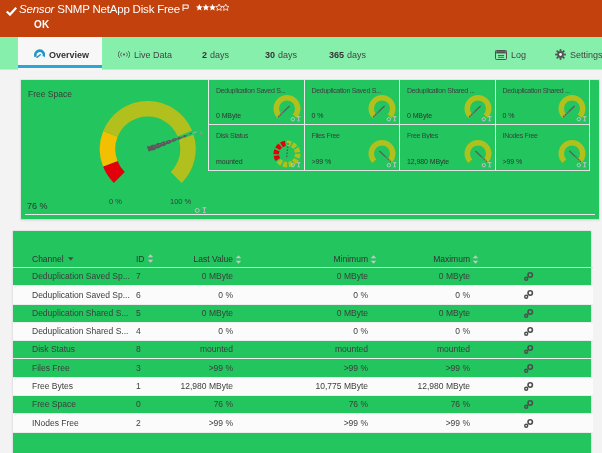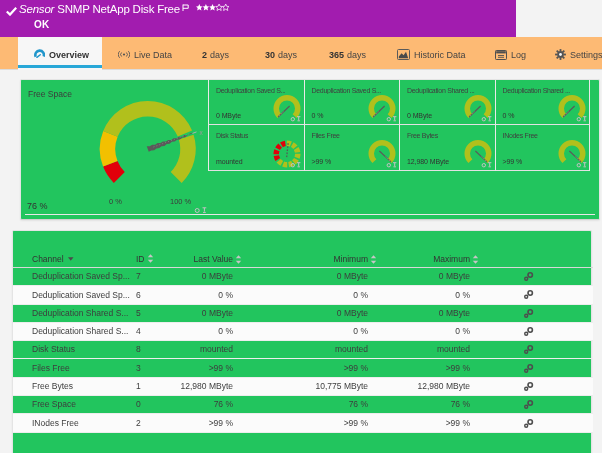--- a/index.html
+++ b/index.html
@@ -1,19 +1,19 @@
 <!DOCTYPE html>
 <html><head><meta charset="utf-8"><style>
 *{margin:0;padding:0;box-sizing:border-box}
 html,body{width:602px;height:453px;overflow:hidden;font-family:"Liberation Sans",sans-serif;background:#f3f3f3;position:relative}
-.hdr{position:absolute;left:0;top:0;width:516px;height:36.5px;background:#a21caf;color:#fff}
+.hdr{position:absolute;left:0;top:0;width:602px;height:36.5px;background:#c2410c;color:#fff}
 .hdr .title{position:absolute;left:19px;top:3px;font-size:11.5px;letter-spacing:-0.2px;white-space:nowrap}
 .hdr .title i{font-style:italic;margin-right:3px}
 .hdr .ok{position:absolute;left:34px;top:19px;font-size:10px;font-weight:bold;letter-spacing:0.3px}
-.tabs{position:absolute;left:0;top:36.5px;width:602px;height:33.5px;background:#fdba74;border-bottom:1px solid #dcdcdc}
+.tabs{position:absolute;left:0;top:36.5px;width:602px;height:33.5px;background:#86efac;border-bottom:1px solid #dcdcdc}
 .atab{position:absolute;left:18px;top:0;width:83.5px;height:33.5px;background:#f7f7f7;z-index:1}
 .tab{position:absolute;top:3px;height:30px;font-size:9px;color:#444;display:flex;align-items:center;z-index:3}
 .tab b{font-weight:bold;color:#333;margin-right:3px}
 .tab svg{margin-right:4px}
 .ultab{position:absolute;left:18px;top:28.5px;width:83.5px;height:3px;background:#29a8d8;z-index:2}
 .panel{position:absolute;background:#22c55e;border:1px solid #e4e4e4;box-shadow:0 1px 2px rgba(0,0,0,0.07)}
 #p1{left:20px;top:79px;width:580px;height:141px;border-bottom:1px solid #d2d2d2;border-radius:2px}
 #p2{left:12px;top:229.5px;width:580px;height:224px;border-bottom:none;border-radius:2px 2px 0 0}
 .ft{position:absolute;left:7px;top:9px;font-size:8.5px;color:#3c3c3c}
 .bigv{position:absolute;left:6px;top:121px;font-size:9px;color:#333}
@@ -67,24 +67,20 @@
       <b>Overview</b>
     </div>
 <div class="tab" style="left:118px"><svg width="12" height="9" viewBox="0 0 12 9">
         <circle cx="6" cy="4.5" r="1.1" fill="#555"></circle>
         <path d="M3.6 2.5 a2.7 2.7 0 0 0 0 4 M8.4 2.5 a2.7 2.7 0 0 1 0 4" stroke="#555" stroke-width="0.9" fill="none"></path>
         <path d="M1.7 1.2 a4.5 4.5 0 0 0 0 6.6 M10.3 1.2 a4.5 4.5 0 0 1 0 6.6" stroke="#555" stroke-width="0.9" fill="none"></path>
       </svg>Live Data</div>
 <div class="tab" style="left:202px"><b>2</b> days</div>
 <div class="tab" style="left:265px"><b>30</b> days</div>
 <div class="tab" style="left:329px"><b>365</b> days</div>
-<div class="tab" style="left:397px"><svg width="13" height="11" viewBox="0 0 13 11">
-        <rect x="0.5" y="0.5" width="12" height="10" rx="1" fill="none" stroke="#5a5a5a"></rect>
-        <path d="M1.8 9.2 V7.5 L4.6 4.2 L6.6 6.2 L9 2.8 L11.2 9.2 Z" fill="#4a4a4a"></path>
-      </svg>Historic Data</div>
 <div class="tab" style="left:495px"><svg width="12" height="10" viewBox="0 0 12 10">
         <rect x="0.5" y="0.5" width="11" height="9" rx="0.8" fill="none" stroke="#4f4f4f"></rect>
         <rect x="1.2" y="1.2" width="9.6" height="2.2" fill="#4f4f4f"></rect>
         <path d="M3 5.5 H9 M3 7.3 H9" stroke="#4f4f4f" stroke-width="0.9"></path>
       </svg>Log</div>
 <div class="tab" style="left:555px"><svg width="11" height="11" viewBox="0 0 11 11">
         <g fill="#545454">
           <rect x="-0.9" y="-5.4" width="1.8" height="2.2" transform="rotate(0 5.5 5.5) translate(5.5 5.5)"></rect>
           <rect x="-0.9" y="-5.4" width="1.8" height="2.2" transform="rotate(45 5.5 5.5) translate(5.5 5.5)"></rect>
           <rect x="-0.9" y="-5.4" width="1.8" height="2.2" transform="rotate(90 5.5 5.5) translate(5.5 5.5)"></rect>

